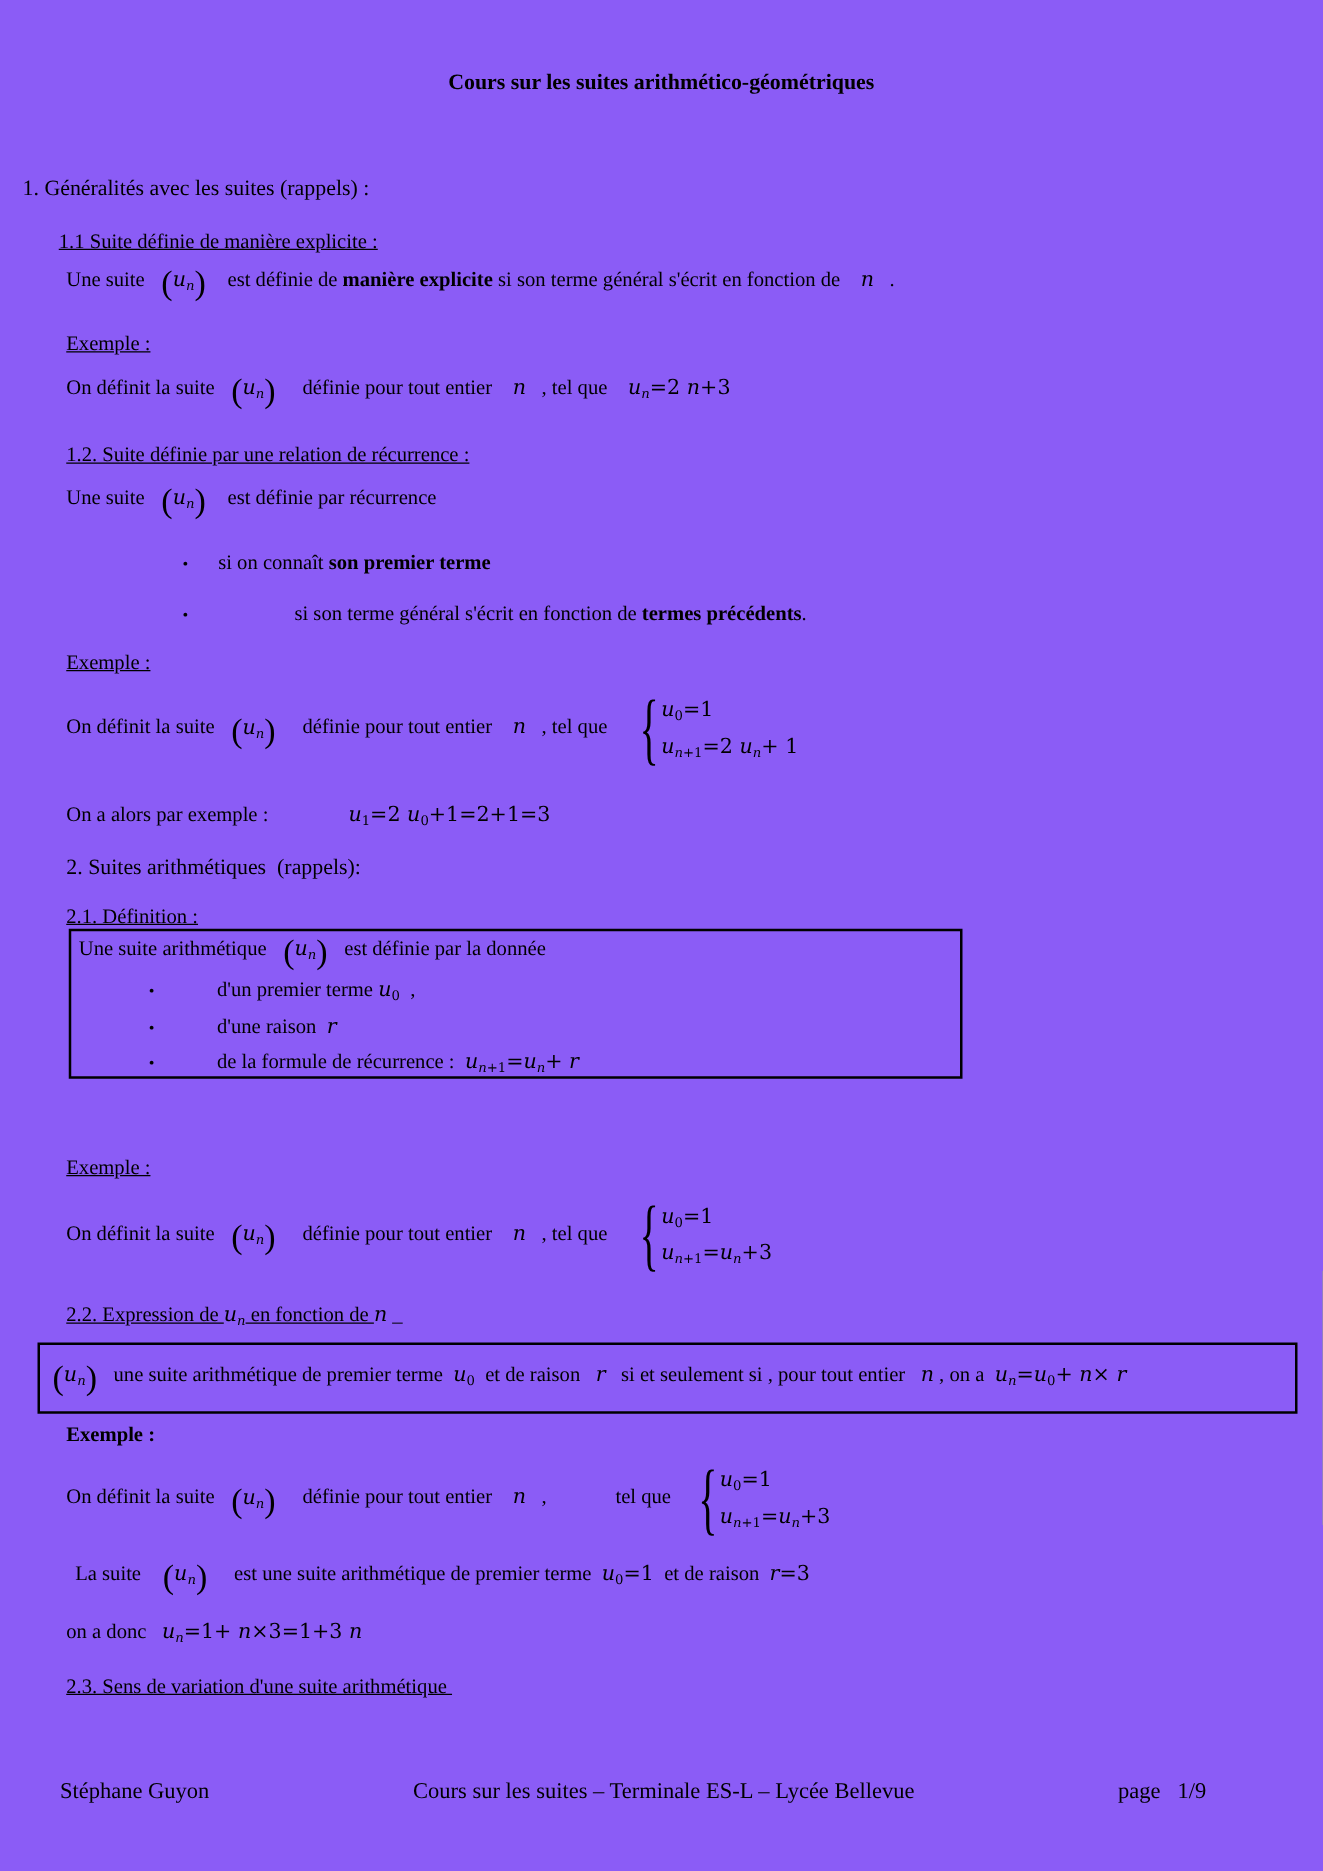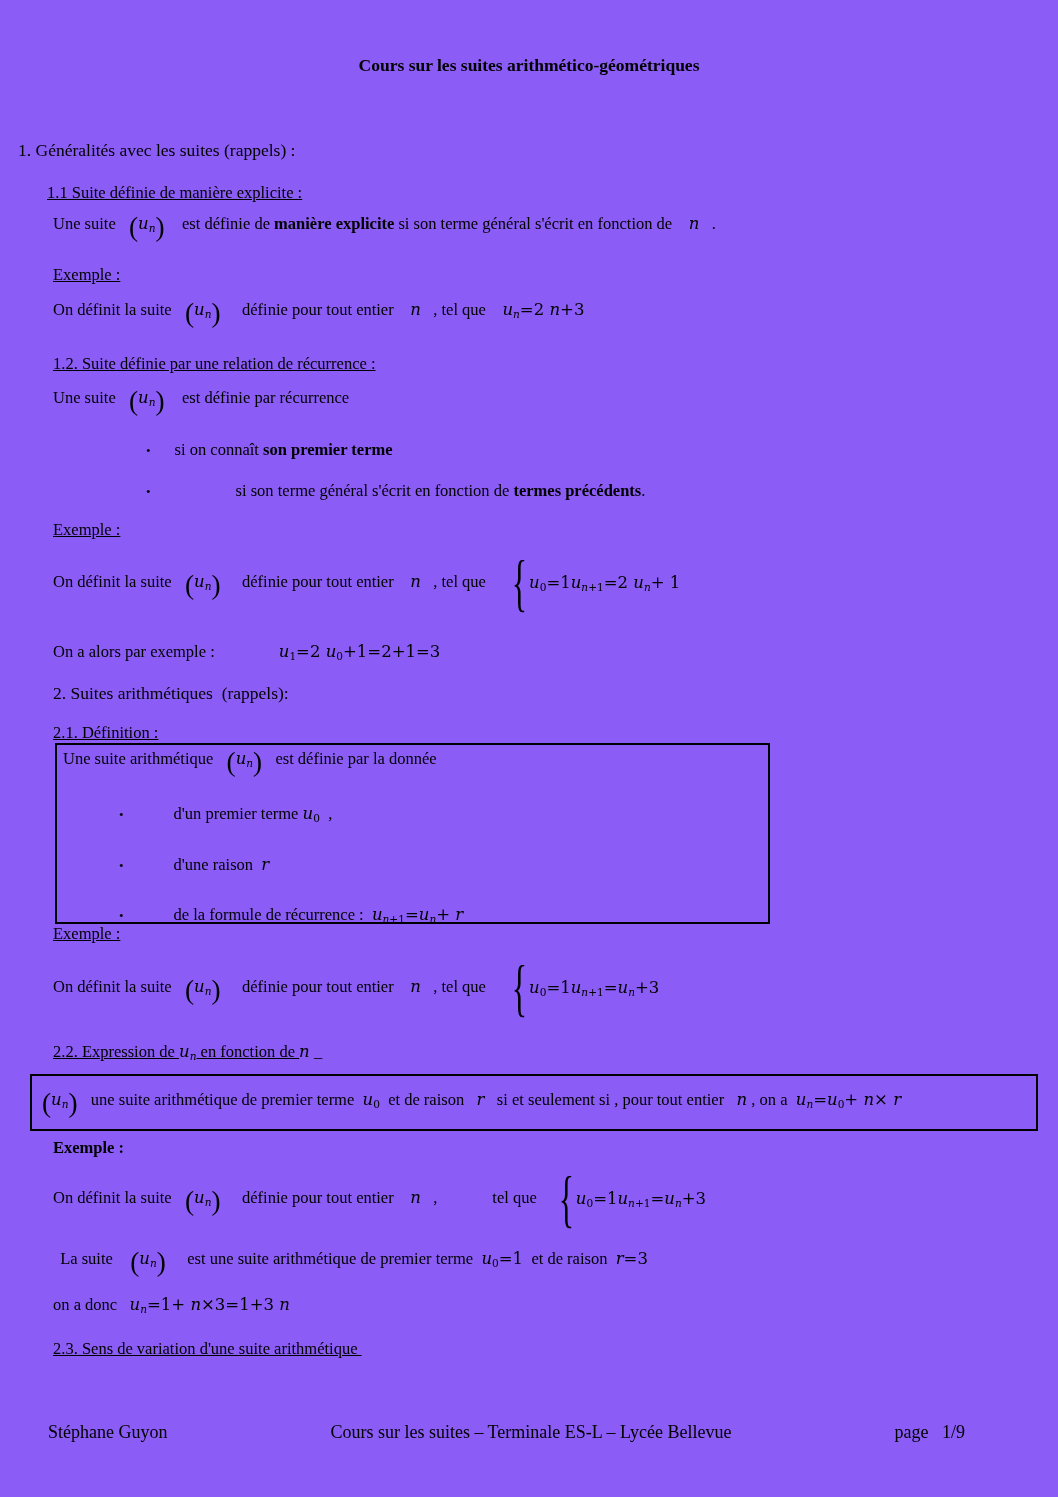--- a/index.html
+++ b/index.html
@@ -13,27 +13,27 @@
   .h-main{font-weight:normal;font-size:17.5px;}
   .ul{text-decoration:underline;}
   .bold{font-weight:bold;}
   .math{font-family:"DejaVu Serif", serif;}
   .math i{font-style:italic;}
   sub{font-size:64%;line-height:0;vertical-align:-0.32em;}
   .pgroup{display:inline-block;margin:0 5px;white-space:nowrap;}
   .bigp{font-size:165%;font-weight:300;vertical-align:-0.24em;line-height:1;}
   .sys{display:inline-flex;align-items:center;vertical-align:middle;margin-left:6px;}
   .brace{font-size:64px;line-height:1;display:inline-block;transform:scaleX(0.5);margin-right:-6px;font-weight:200;}
-  .sys-col{display:inline-flex;flex-direction:row;}
+  .sys-col{display:inline-flex;flex-direction:column;}
   .sys-line{line-height:1.75;white-space:pre;}
   .bullet::before{content:"•";font-size:13px;margin-right:24px;}
   .bullet.wide::before{margin-right:85px;}
   .boxed{position:absolute;border:2px solid #000;box-sizing:border-box;}
   .box-line{white-space:pre-wrap;line-height:1.5;}
-  .bullet-inbox{white-space:pre-wrap;line-height:1.5;padding-left:56px;margin-top:26px;}
+  .bullet-inbox{white-space:pre-wrap;line-height:1.5;padding-left:56px;margin-top:4px;}
   .bullet-inbox::before{content:"•";font-size:13px;margin-right:50px;}
   .gap{display:inline-block;}
   .footer{position:absolute;display:flex;justify-content:space-between;font-size:18px;white-space:pre;font-family:Liberation Serif, serif;}
 </style>
 </head>
 <body>
 
 <div class="page">
 
   <div class="block title" style="top:52px;">Cours sur les suites arithmético-géométriques</div>
@@ -59,21 +59,21 @@
   <div class="block ul" style="top:518px;left:53px;">Exemple :</div>
 
   <div class="block" style="top:551px;left:53px;right:30px;">On définit la suite  <span class="pgroup"><span class="bigp">(</span><span class="math"><i>u</i><sub><i>n</i></sub></span><span class="bigp">)</span></span>    définie pour tout entier    <span class="math"><i>n</i></span>   , tel que   <span class="sys"><span class="brace">{</span><span class="sys-col"><span class="math sys-line"><i>u</i><sub>0</sub>=1</span><span class="math sys-line"><i>u</i><sub><i>n</i>+1</sub>=2 <i>u</i><sub><i>n</i></sub>+ 1</span></span></span></div>
 
   <div class="block" style="top:640px;left:53px;right:30px;">On a alors par exemple :<span class="gap" style="width: 64px;"></span><span class="math"><i>u</i><sub>1</sub>=2 <i>u</i><sub>0</sub>+1=2+1=3</span></div>
 
   <div class="block h-main" style="top:680px;left:53px;">2. Suites arithmétiques  (rappels):</div>
 
   <div class="block ul" style="top:721px;left:53px;">2.1. Définition :</div>
 
-  <div class="boxed" style="top:743px;left:55px;width:715px;height:181px;padding:2px 6px;">
+  <div class="boxed" style="top:743px;left:55px;width:715px;height:120px;padding:2px 6px;">
     <div class="box-line">Une suite arithmétique  <span class="pgroup"><span class="bigp">(</span><span class="math"><i>u</i><sub><i>n</i></sub></span><span class="bigp">)</span></span>  est définie par la donnée</div>
     <div class="bullet-inbox">d'un premier terme <span class="math"><i>u</i><sub>0</sub></span>  ,</div>
     <div class="bullet-inbox">d'une raison  <span class="math"><i>r</i></span></div>
     <div class="bullet-inbox">de la formule de récurrence :  <span class="math"><i>u</i><sub><i>n</i>+1</sub>=<i>u</i><sub><i>n</i></sub>+ <i>r</i></span></div>
   </div>
 
   <div class="block ul" style="top:922px;left:53px;">Exemple :</div>
 
   <div class="block" style="top:956px;left:53px;right:30px;">On définit la suite  <span class="pgroup"><span class="bigp">(</span><span class="math"><i>u</i><sub><i>n</i></sub></span><span class="bigp">)</span></span>    définie pour tout entier    <span class="math"><i>n</i></span>   , tel que   <span class="sys"><span class="brace">{</span><span class="sys-col"><span class="math sys-line"><i>u</i><sub>0</sub>=1</span><span class="math sys-line"><i>u</i><sub><i>n</i>+1</sub>=<i>u</i><sub><i>n</i></sub>+3</span></span></span></div>
 

